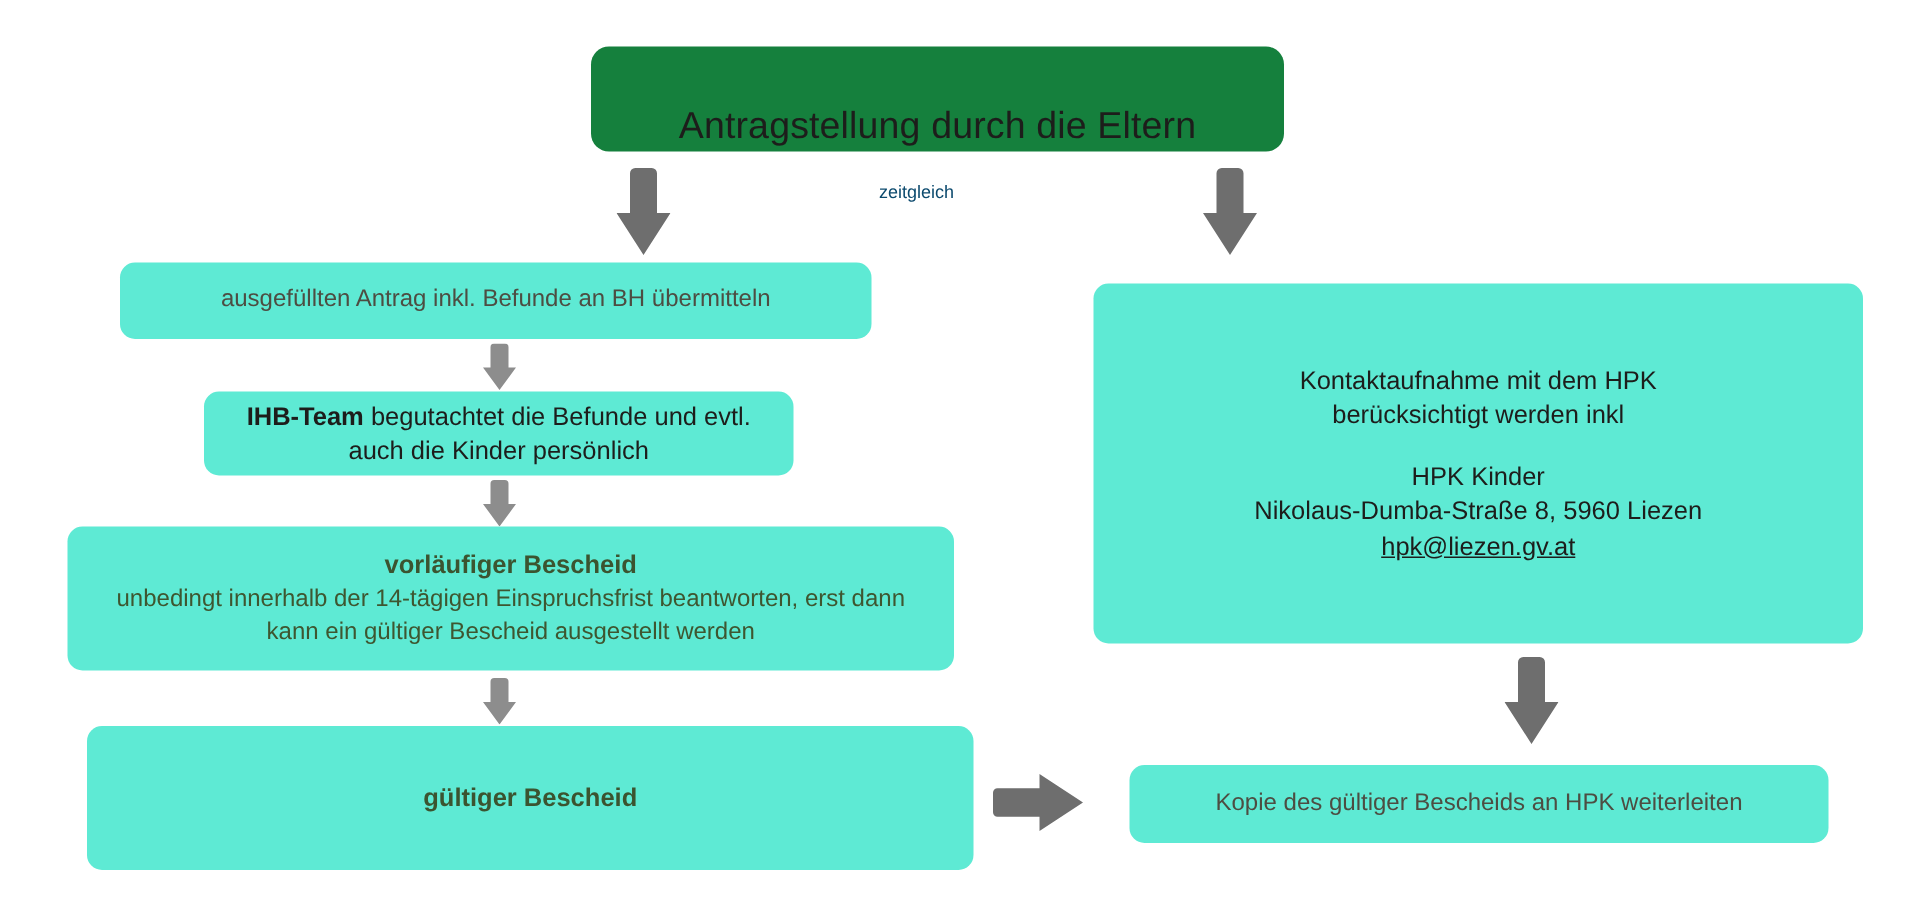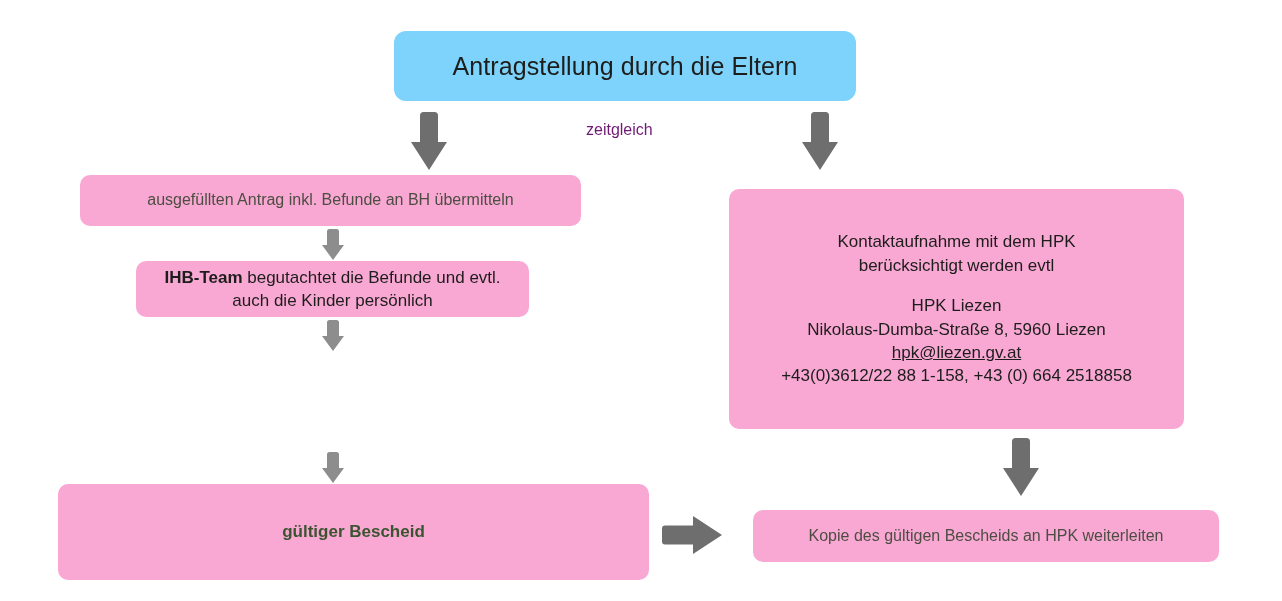--- a/index.html
+++ b/index.html
@@ -31,32 +31,33 @@
   }
 
   .node-inner {
     width: 100%;
     padding: 0 14px;
     box-sizing: border-box;
   }
 
   
   .title-node {
-    background: #7dd3fc;
+    background: #15803d;
     border-radius: 12px;
+    align-items: flex-end;
   }
   .title-node .node-inner {
     font-size: 25px;
     color: #1d1d1b;
     letter-spacing: .1px;
   }
 
   
   .green {
-    background: #f9a8d4;
+    background: #5eead4;
   }
   .t-muted   { color: #4d4d42; font-size: 16px; }
   .t-dark    { color: #1d1d1b; font-size: 17px; }
   .t-green   { color: #3e5630; font-size: 16px; }
 
   .bold-dark  { font-weight: bold; color: #1d1d1b; }
   .bold-green { font-weight: bold; color: #3b5430; font-size: 17px; }
 
   .hpk-line   { color: #1d1d1b; font-size: 17px; }
   .spacer-line { display:block; height: 17px; }
@@ -68,22 +69,22 @@
   }
 
   
   .arrow {
     position: absolute;
   }
   .arrow svg { display: block; }
 
   .zeit-label {
     position: absolute;
-    font-size: 16px;
-    color: #701a75;
+    font-size: 12px;
+    color: #0c4a6e;
     white-space: nowrap;
   }
 </style>
 </head>
 <body>
 
 <div id="canvas">
 
   <div class="node title-node" style="left:394px; top:31px; width:462px; height:70px;">
     <div class="node-inner">Antragstellung durch die Eltern</div>
@@ -118,56 +119,61 @@
       <span class="bold-dark">IHB-Team</span><span> begutachtet die Befunde und evtl. auch die Kinder persönlich</span>
     </div>
   </div>
 
   <div class="arrow" style="left:322px; top:320px;">
     <svg width="22" height="31" viewBox="0 0 22 31">
       <path d="M7.5 0 h7 a2.5 2.5 0 0 1 2.5 2.5 V16 H22 L11 31 L0 16 H5 V2.5 A2.5 2.5 0 0 1 7.5 0 Z" fill="#8d8d8d"></path>
     </svg>
   </div>
 
+  <div class="node green" style="left:45px; top:351px; width:591px; height:96px;">
+    <div class="node-inner t-green">
+      <div class="bold-green">vorläufiger Bescheid</div>
+      <div>unbedingt innerhalb der 14-tägigen Einspruchsfrist beantworten, erst dann kann ein gültiger Bescheid ausgestellt werden</div>
+    </div>
+  </div>
 
   <div class="arrow" style="left:322px; top:452px;">
     <svg width="22" height="31" viewBox="0 0 22 31">
       <path d="M7.5 0 h7 a2.5 2.5 0 0 1 2.5 2.5 V16 H22 L11 31 L0 16 H5 V2.5 A2.5 2.5 0 0 1 7.5 0 Z" fill="#8d8d8d"></path>
     </svg>
   </div>
 
   <div class="node green" style="left:58px; top:484px; width:591px; height:96px;">
     <div class="node-inner t-green">
       <div class="bold-green">gültiger Bescheid</div>
     </div>
   </div>
 
   <div class="arrow" style="left:662px; top:516px;">
     <svg width="60" height="38" viewBox="0 0 60 38">
       <path d="M0 12.5 a3 3 0 0 1 3-3 H31 V0 L60 19 L31 38 V28.5 H3 a3 3 0 0 1 -3 -3 Z" fill="#6e6e6e"></path>
     </svg>
   </div>
 
-  <div class="node green" style="left:729px; top:189px; width:455px; height:240px;">
+  <div class="node green" style="left:729px; top:189px; width:513px; height:240px;">
     <div class="node-inner hpk-line">
       <div>Kontaktaufnahme mit dem HPK</div>
-      <div>berücksichtigt werden evtl</div>
+      <div>berücksichtigt werden inkl</div>
       <span class="spacer-line"></span>
-      <div>HPK Liezen</div>
+      <div>HPK Kinder</div>
       <div>Nikolaus-Dumba-Straße 8, 5960 Liezen</div>
       <div>
         <span class="maillink">hpk@liezen.gv.at</span>
       </div>
-      <div>+43(0)3612/22 88 1-158, +43 (0) 664 2518858</div>
     </div>
   </div>
 
   <div class="arrow" style="left:1003px; top:438px;">
     <svg width="36" height="58" viewBox="0 0 36 58">
       <path d="M12.5 0 h11 a3.5 3.5 0 0 1 3.5 3.5 V30 H36 L18 58 L0 30 H9 V3.5 A3.5 3.5 0 0 1 12.5 0 Z" fill="#6e6e6e"></path>
     </svg>
   </div>
 
   <div class="node green" style="left:753px; top:510px; width:466px; height:52px;">
-    <div class="node-inner t-muted">Kopie des gültigen Bescheids an HPK weiterleiten</div>
+    <div class="node-inner t-muted">Kopie des gültiger Bescheids an HPK weiterleiten</div>
   </div>
 
 </div>
 
 </body></html>

